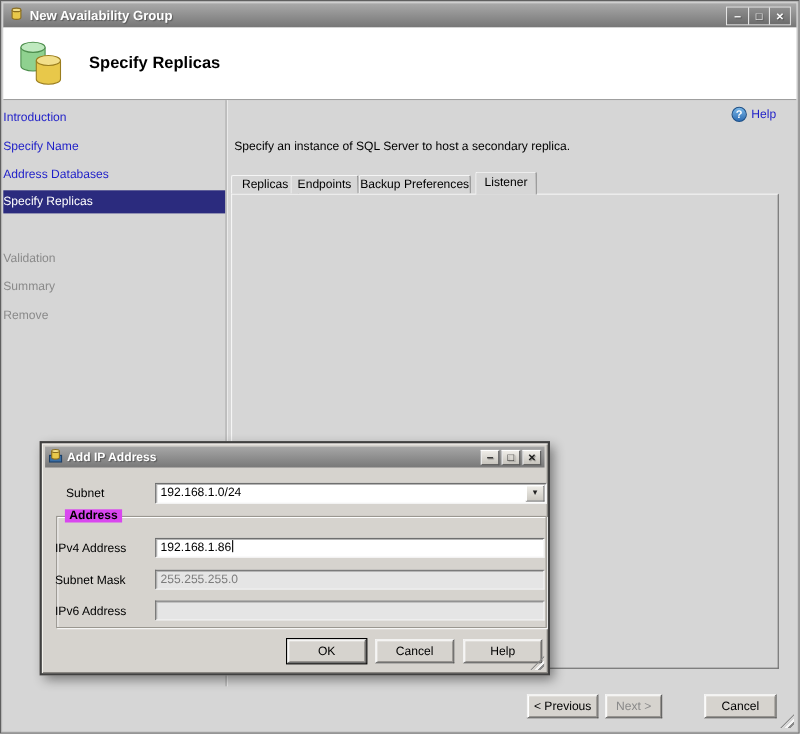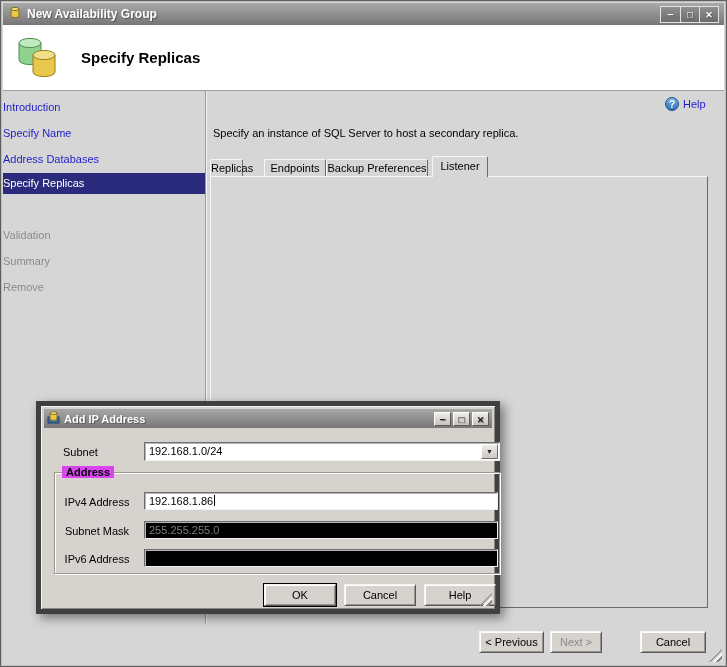--- a/index.html
+++ b/index.html
@@ -35,38 +35,38 @@
   .help-q::before{content:"?"}
 
   .tab{position:absolute;top:158px;height:17px;line-height:16px;text-align:center;background:#d6d6d6;border:1px solid #6a6a6a;border-bottom:none;border-top-color:#f5f5f5;border-left-color:#f5f5f5;border-radius:2px 2px 0 0;z-index:2;cursor:default}
   .tab-active{top:155px;height:21px;line-height:19px;z-index:4;font-weight:normal}
   .panel{position:absolute;left:209px;top:175px;width:498px;height:432px;background:#d6d6d6;border:1px solid #6a6a6a;border-top-color:#f5f5f5;border-left-color:#f5f5f5;z-index:1}
 
   .radio{position:absolute;width:11px;height:11px;border-radius:50%;background:#fff;border:1px solid #707070;box-shadow:inset 1px 1px 2px rgba(0,0,0,.35)}
   .radio-dot::after{content:"";position:absolute;left:2px;top:2px;width:5px;height:5px;border-radius:50%;background:#1a1a1a}
 
   .tb{position:absolute;background:#fff;border:1px solid;border-color:#6f6f6f #f2f2f2 #f2f2f2 #6f6f6f;box-shadow:inset 1px 1px 0 #b5b5b5;padding:0 4px;height:18px;line-height:16px;white-space:nowrap;overflow:hidden}
-  .tb-disabled{background:#000000;color:#7c7c7c}
+  .tb-disabled{background:#e5e5e5;color:#7c7c7c}
   .caret{display:inline-block;width:1px;height:11px;background:#000;vertical-align:-1px;margin-left:1px}
   .combo-arrow{position:absolute;right:1px;top:1px;width:17px;bottom:1px;background:linear-gradient(#efede8,#ccc9c2);border:1px solid;border-color:#fff #6f6f6f #6f6f6f #fff;display:flex;align-items:center;justify-content:center;font-size:7px;color:#222;cursor:default}
   .combo-arrow::before{content:"▼"}
 
   .btn{position:absolute;height:22px;background:#d6d3ce;border:1px solid;border-color:#f5f5f5 #5a5a5a #5a5a5a #f5f5f5;box-shadow:inset 1px 1px 0 #fff,inset -1px -1px 0 #979490;display:flex;align-items:center;justify-content:center;cursor:default}
   .btn-default{outline:1px solid #000}
   .btn-disabled{color:#8a8a8a}
 
   .ghc{position:absolute;top:381px;height:17px;background:#d6d3ce;border:1px solid;border-color:#f5f5f5 #6f6f6f #6f6f6f #f5f5f5;line-height:15px;padding-left:6px;white-space:nowrap;overflow:hidden}
   .gridbody{position:absolute;left:212px;top:398px;width:491px;height:167px;background:#fff;border:1px solid #6f6f6f;border-top:none}
 
-  .dialog{position:absolute;left:35px;top:400px;width:464px;height:213px;background:#d6d3ce;border:5px solid #404040;box-shadow:inset 1px 1px 0 #f7f5f1,inset -1px -1px 0 #8a8782,4px 4px 10px rgba(0,0,0,.45);z-index:10}
+  .dialog{position:absolute;left:35px;top:400px;width:464px;height:213px;background:#d6d3ce;border:2px solid #404040;box-shadow:inset 1px 1px 0 #f7f5f1,inset -1px -1px 0 #8a8782,4px 4px 10px rgba(0,0,0,.45);z-index:10}
   .dlg-titlebar{position:absolute;left:3px;top:3px;right:3px;height:19px;background:linear-gradient(#a7a7a7,#787878);display:flex;align-items:center;gap:4px;padding:0 3px;color:#fff;font-weight:bold;font-size:11px;text-shadow:1px 1px 1px rgba(0,0,0,.35)}
   .dlg-btns{margin-left:auto;display:flex;gap:2px}
   .dlg-btn{width:17px;height:14px;display:flex;align-items:center;justify-content:center;background:linear-gradient(#efede8,#c7c4bd);border:1px solid;border-color:#fff #5a5a5a #5a5a5a #fff;color:#1a1a1a;cursor:default}
   .dlg-label{position:absolute;white-space:nowrap}
-  .dlg-label-r{position:absolute;width:88px;text-align:center;white-space:nowrap}
+  .dlg-label-r{position:absolute;width:88px;text-align:left;white-space:nowrap}
   .groupbox{position:absolute;left:13px;top:66px;width:446px;height:102px;border:1px solid #9a9790;box-shadow:1px 1px 0 #fff,inset 1px 1px 0 #fff}
   .legend{position:absolute;left:21px;top:60px;background:#d946ef;padding:0 4px;z-index:2}
   .grip{position:absolute;right:3px;bottom:3px;width:13px;height:13px;clip-path:polygon(100% 0,100% 100%,0 100%);background:repeating-linear-gradient(135deg,#f5f5f5 0 2px,#8a8a8a 2px 4px,rgba(0,0,0,0) 4px 6px)}
 </style>
 </head>
 <body>
 
 <div class="win">
 
   <div class="titlebar">
@@ -112,21 +112,21 @@
 
   <div class="vline"></div>
 
   <span class="help">
     <span class="help-q"></span>
     <span>Help</span>
   </span>
 
   <div class="abs heading" style="left:212px;top:126px">Specify an instance of SQL Server to host a secondary replica.</div>
 
-  <div class="tab" style="left:209px;width:33px">Replicas</div>
+  <div class="tab" style="left:209px;width:62px">Replicas</div>
   <div class="tab" style="left:263px;width:62px">Endpoints</div>
   <div class="tab" style="left:325px;width:102px">Backup Preferences</div>
   <div class="tab tab-active" style="left:431px;width:56px">Listener</div>
 
   <div class="panel"></div>
 
   <div class="abs nowrap" style="left:214px;top:182px;font-size:10.4px">Specify your preference for an availability group listener that will provide a client connection point:</div>
 
   <span class="radio" style="left:219px;top:210px"></span>
   <div class="abs b nowrap" style="left:237px;top:208px">Do not create an availability group listener now</div>

